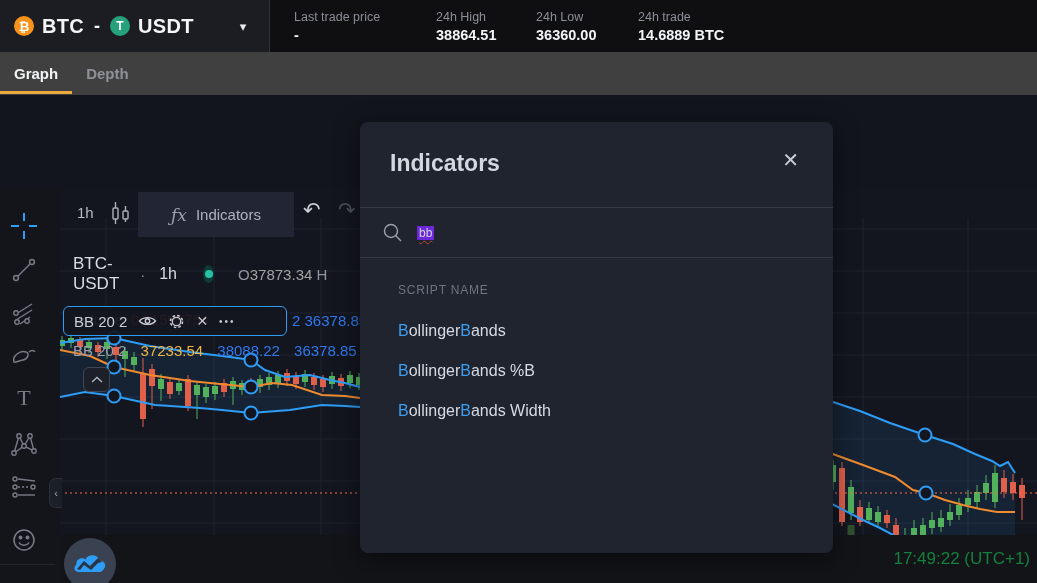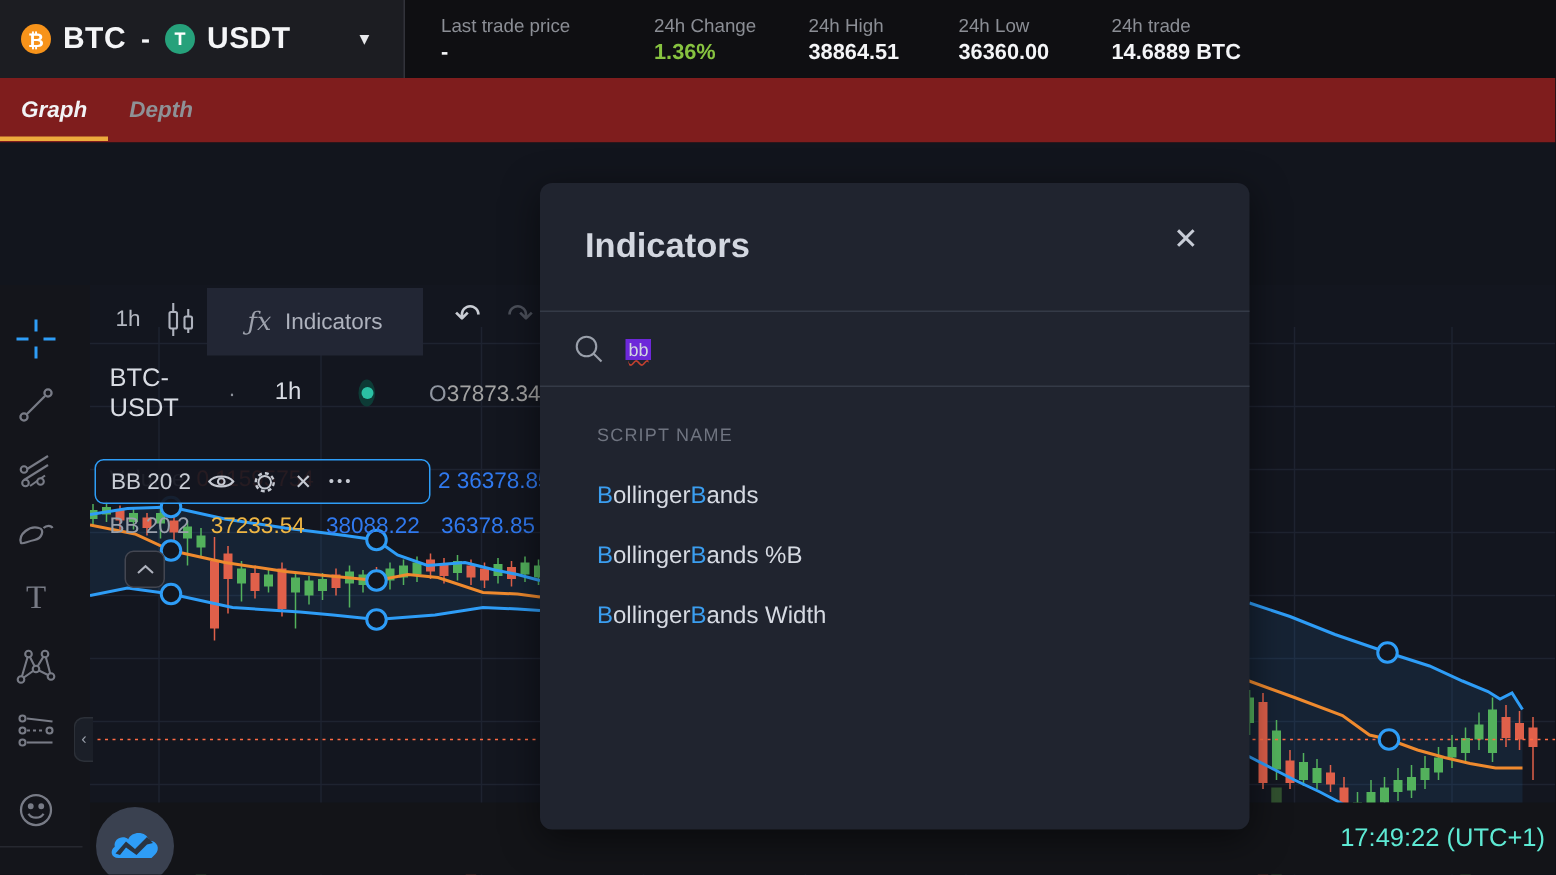--- a/index.html
+++ b/index.html
@@ -19,21 +19,21 @@
   .pair-dash { color:#f4f5f7; font-size:18px; font-weight:bold; margin:0 2px; }
   .pair-caret { color:#e8e9ec; font-size:13px; margin-left:38px; }
   .stats { display:flex; align-items:center; padding-left:24px; gap:0; }
   .stat { display:flex; flex-direction:column; justify-content:center; gap:3px; }
   .stat-label { color:#8b8e95; font-size:12.5px; }
   .stat-value { color:#f4f5f7; font-size:14.5px; font-weight:bold; }
   .stat-value.green { color:#87c340; }
   .stat.s1{width:142px}.stat.s2{width:103px}.stat.s3{width:100px}.stat.s4{width:102px}.stat.s5{width:140px}
 
   
-  .tabsrow { position:absolute; left:0; top:52px; width:1037px; height:43px; background:#7f1d1d; display:flex; align-items:stretch;font-style:italic; }
+  .tabsrow { position:absolute; left:0; top:52px; width:1037px; height:43px; background:#404040; display:flex; align-items:stretch; }
   .tab { position:relative; display:flex; align-items:center; padding:0 14px; font-size:15px; font-weight:bold; color:#8e9196; cursor:pointer; }
   .tab.active { color:#f2f3f5; }
   .tab.active::after { content:""; position:absolute; left:0; right:0; bottom:1px; height:3px; background:#edaa3c; }
 
   
   .content { position:absolute; left:0; top:95px; width:1037px; height:440px; background:#12151d; }
 
   
   .sidebar { position:absolute; left:0; top:95px; width:60px; height:488px; background:#14151b; z-index:3; }
   .tool { position:absolute; left:7px; width:34px; height:34px; display:flex; align-items:center; justify-content:center; cursor:pointer; }
@@ -45,29 +45,29 @@
     display:flex; align-items:center; justify-content:center; cursor:pointer; z-index:4; }
 
   
   .chart-area { position:absolute; left:60px; top:95px; width:977px; height:440px; background:#13161f; }
   #chart-svg { position:absolute; left:0; top:0; }
 
   
   .chart-toolbar { position:absolute; left:0; top:0; width:100%; height:48px; z-index:2; }
   .tb-interval { position:absolute; left:13px; top:12px; font-size:15px; color:#b5b9c2; cursor:pointer; padding:2px 4px; }
   .tb-candles { position:absolute; left:50px; top:9px; cursor:pointer; }
-  .tb-indicators { position:absolute; left:78px; top:2px; width:144px; height:45px; background:#222634;
+  .tb-indicators { position:absolute; left:78px; top:2px; width:156px; height:45px; background:#222634;
     display:flex; align-items:center; justify-content:center; gap:9px; color:#aeb2bd; font-size:15px; cursor:pointer; }
   .tb-fx { font-size:17px; font-style:italic; font-family:"DejaVu Serif",serif; color:#9da1ac; }
   .tb-undo { position:absolute; left:243px; top:8px; font-size:21px; color:#c9ccd3; cursor:pointer; }
   .tb-redo { position:absolute; left:278px; top:8px; font-size:21px; color:#4b4f59; cursor:pointer; }
 
   
   .legend { position:absolute; left:0; top:52px; z-index:2; }
-  .lg-row1 { position:absolute; left:13px; top:0; display:flex; align-items:center; gap:24px; }
+  .lg-row1 { position:absolute; left:13px; top:12px; display:flex; align-items:center; gap:12px; }
   .lg-symbol { color:#d9dce3; font-size:17px; }
   .lg-sep { color:#8b9099; font-size:15px; margin:0 2px; }
   .lg-int { color:#d9dce3; font-size:16px; }
   .lg-dot-outer { width:18px; height:18px; border-radius:50%; background:#0d3b36; margin-left:14px;
     display:flex; align-items:center; justify-content:center; }
   .lg-dot-inner { width:8px; height:8px; border-radius:50%; background:#2bc0a4; }
   .lg-ohlc { margin-left:12px; font-size:15px; color:#9096a1; white-space:nowrap; }
   .lg-ohlc .val { color:#a3a3a3; }
   .lg-vol { position:absolute; left:13px; top:37px; font-size:15px; color:#979ca6; white-space:nowrap;margin-top:32px; }
   .lg-vol .val { color:#f4593b; margin-left:8px; }
@@ -89,21 +89,21 @@
   
   .watermark { position:absolute; left:4px; top:348px; width:52px; height:52px; border-radius:50%; background:#3a4150;
     display:flex; align-items:center; justify-content:center; z-index:1; }
 
   
   .bottombar { position:absolute; left:0; top:535px; width:1037px; height:48px; background:#131418; display:flex; align-items:center; }
   .ranges { display:flex; gap:17px; margin-left:84px; }
   .range-btn { color:#8f939c; font-size:17px; cursor:pointer; }
   .bb-divider { width:1px; height:30px; background:#2e3036; margin-left:15px; }
   .goto-latest { margin-left:19px; cursor:pointer; display:flex; align-items:center; }
-  .clock { margin-left:auto; margin-right:7px; color:#5eead4; font-size:17px; cursor:pointer; }
+  .clock { margin-left:auto; margin-right:7px; color:#15803d; font-size:17px; cursor:pointer; }
 
   
   .modal { position:absolute; left:360px; top:122px; width:473px; height:431px; background:#20242f;
     border-radius:8px; z-index:10; box-shadow:0 6px 24px rgba(0,0,0,.5); }
   .modal-header { position:relative; height:85px; padding:28px 30px 0; }
   .modal-title { color:#d3d7e0; font-size:23px; font-weight:bold; }
   .modal-close { position:absolute; right:34px; top:28px; color:#c7ccd6; font-size:20px; cursor:pointer; line-height:1; }
   .modal-search { height:51px; border-top:1px solid #343a47; border-bottom:1px solid #343a47;
     display:flex; align-items:center; padding:0 22px; gap:13px; }
   .search-term { font-size:12px; color:#d3d7df; background:#6d28d9; padding:0 2px;
@@ -124,24 +124,20 @@
       <span class="pair-txt">BTC</span>
       <span class="pair-dash">-</span>
       <span class="coin usdt">T</span>
       <span class="pair-txt">USDT</span>
       <span class="pair-caret">▾</span>
     </div>
     <div class="stats">
       <div class="stat s1">
         <div class="stat-label">Last trade price</div>
         <div class="stat-value">-</div>
-      </div>
-      <div class="stat s2">
-        <div class="stat-label">24h Change</div>
-        <div class="stat-value green">1.36%</div>
       </div>
       <div class="stat s3">
         <div class="stat-label">24h High</div>
         <div class="stat-value">38864.51</div>
       </div>
       <div class="stat s4">
         <div class="stat-label">24h Low</div>
         <div class="stat-value">36360.00</div>
       </div>
       <div class="stat s5">

